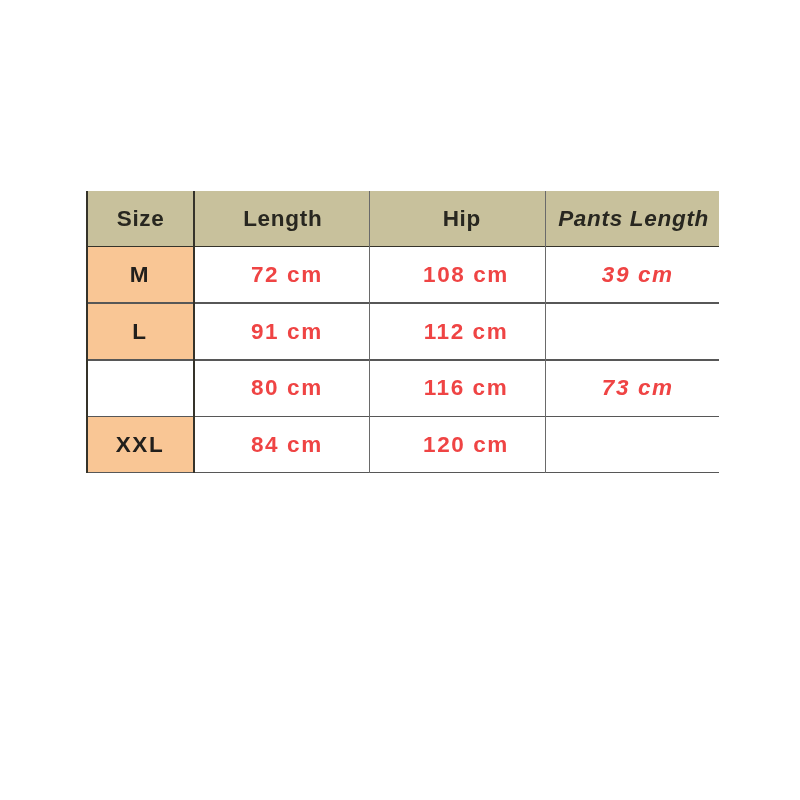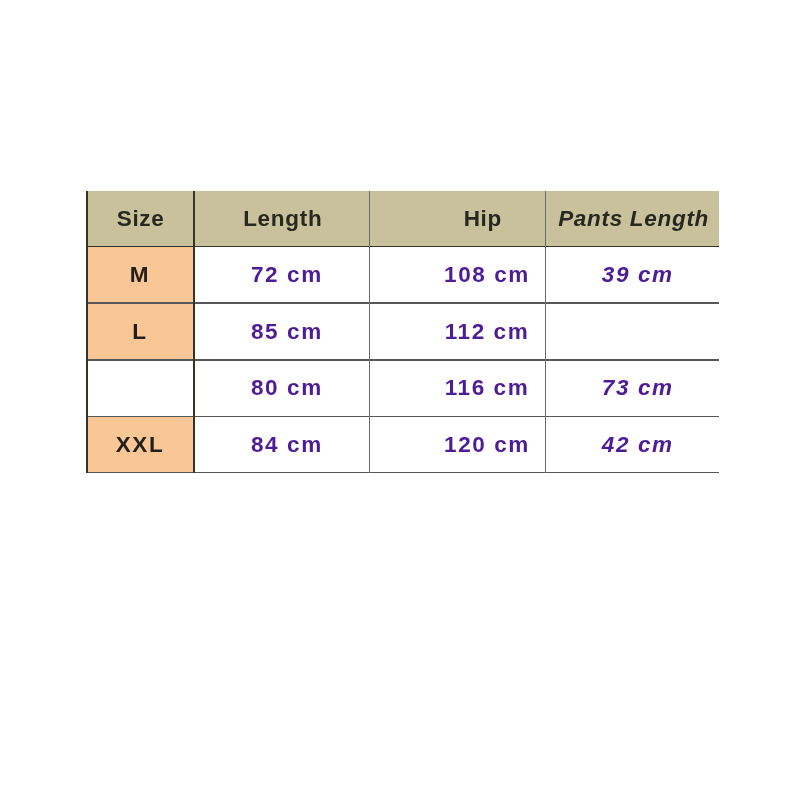--- a/index.html
+++ b/index.html
@@ -9,30 +9,30 @@
   
   #size-table { position:absolute; left:86px; top:191px; width:633px; height:282px; }
 
   .cellrow { position:absolute; left:0; width:633px; }
   .cell { position:absolute; top:0; height:100%; display:flex; align-items:center; justify-content:center;
           font-weight:bold; box-sizing:border-box; }
 
   
   .col0 { left:0px;     width:107.6px; }
   .col1 { left:107.6px; width:175.65px; }
-  .col2 { left:292px; width:207px; }
+  .col2 { left:271px; width:207px; }
   .col3 { left:459.6px; width:173.3px;font-style:italic; }
 
   
   #header-row { top:0px; height:55px; background:#c8c19c; }
   #header-row .cell { font-size:22.5px; color:#282720; padding-top:1px; letter-spacing:0.7px; padding-left:2.7px;text-align:right; }
 
   
   .body-row { height:56.5px; background:#ffffff; }
-  .body-row .cell { font-size:22.5px; color:#4c1d95; padding-top:2px; letter-spacing:1.6px; padding-left:11px; }
+  .body-row .cell { font-size:22.5px; color:#ef4444; padding-top:2px; letter-spacing:1.6px; padding-left:11px; }
   .body-row .cell.col0 { background:#f9c695; color:#221f1c; padding-left:0.4px; }
   #header-row .cell.col0 { padding-left:1.6px; }
   #row-0 { top:55px; }
   #row-1 { top:111.6px; }
   #row-2 { top:168.2px; }
   #row-3 { top:224.8px; }
 
   
   .hline { position:absolute; height:1.3px; background:#575757; }
   .hline.strong { background:#35332a; height:1.9px; }
@@ -53,33 +53,32 @@
     </div>
 
     <div class="cellrow body-row" id="row-0">
       <div class="cell col0">M</div>
       <div class="cell col1">72 cm</div>
       <div class="cell col2">108 cm</div>
       <div class="cell col3">39 cm</div>
     </div>
     <div class="cellrow body-row" id="row-1">
       <div class="cell col0">L</div>
-      <div class="cell col1">85 cm</div>
+      <div class="cell col1">91 cm</div>
       <div class="cell col2">112 cm</div>
     </div>
     <div class="cellrow body-row" id="row-2">
       <div class="cell col1">80 cm</div>
       <div class="cell col2">116 cm</div>
       <div class="cell col3">73 cm</div>
     </div>
     <div class="cellrow body-row" id="row-3">
       <div class="cell col0">XXL</div>
       <div class="cell col1">84 cm</div>
       <div class="cell col2">120 cm</div>
-      <div class="cell col3">42 cm</div>
     </div>
 
     <div class="hline strong" style="left:0;top:54.6px;width:633px"></div>
     <div class="hline" style="left:0;top:111.3px;width:633px"></div>
     <div class="hline" style="left:0;top:168.3px;width:633px"></div>
     <div class="hline" style="left:0;top:225.1px;width:633px"></div>
     <div class="hline" style="left:0;top:280.9px;width:633px"></div>
 
     <div class="vline strong" style="left:-0.5px;top:0;height:282px"></div>
     <div class="vline strong" style="left:106.8px;top:0;height:282px"></div>

